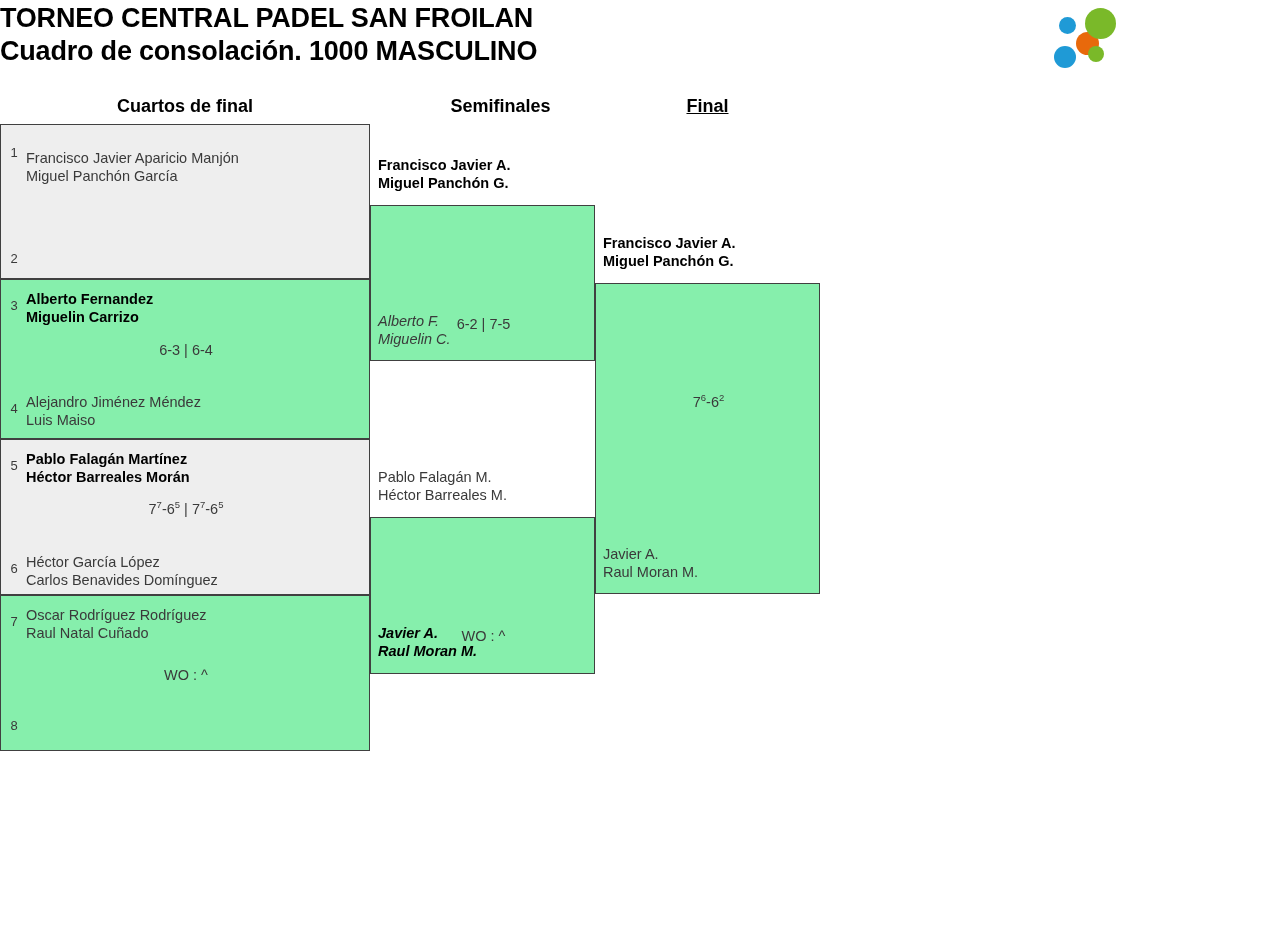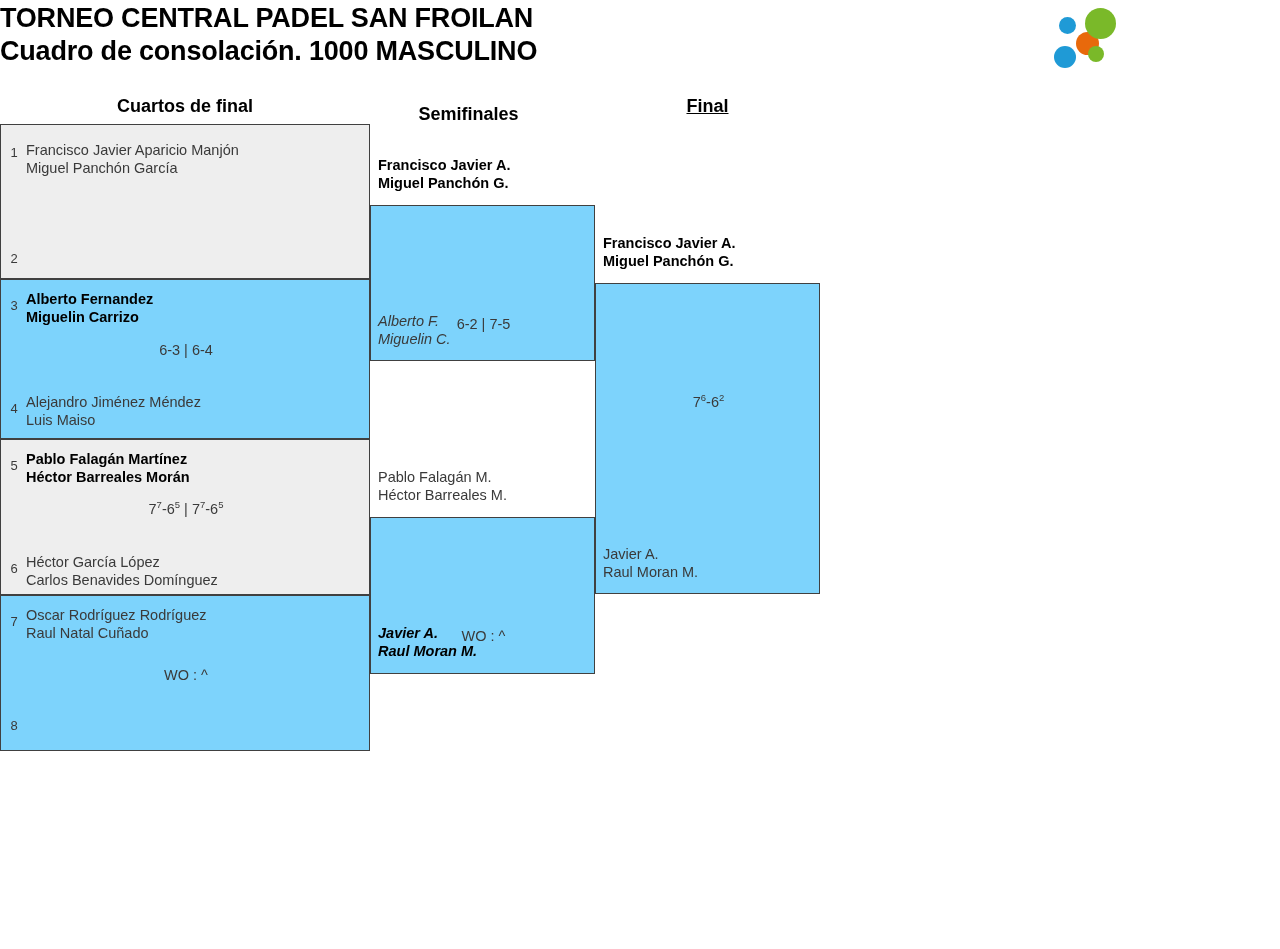--- a/index.html
+++ b/index.html
@@ -58,33 +58,33 @@
   
   .col-header {
     position: absolute;
     font-size: 18px;
     font-weight: 600;
     color: #000000;
     text-align: center;
     white-space: nowrap;
   }
   #col-header-qf { left: 0px;   top: 96px; width: 370px; }
-  #col-header-sf { left: 356px; top: 96px; width: 225px; margin-top: 8px; }
+  #col-header-sf { left: 388px; top: 96px; width: 225px; }
   #col-header-f  { left: 595px; top: 96px; width: 225px; text-decoration: underline; }
 
   
   #bracket {
     position: absolute; left: 0; top: 124px;
     width: 1280px; height: 680px;
   }
 
   .match {
     position: absolute;
     border: 1px solid #404040;
-    background: #7dd3fc;
+    background: #86efac;
   }
   .match.shaded { background: #eeeeee; }
 
   .seed {
     position: absolute;
     left: 6px;
     font-size: 13px;
     color: #3a3a3a;
     text-align: center;
     width: 14px;
@@ -118,21 +118,21 @@
 
   
   .qf { left: 0px; width: 370px; }
   #qf-1 { top: 0px;   height: 155px; }
   #qf-2 { top: 155px; height: 160px; }
   #qf-3 { top: 315px; height: 156px; }
   #qf-4 { top: 471px; height: 156px; }
 
   .qf .seed-top    { top: 20px; }
   .qf .seed-bottom { top: 126px; }
-  .qf .team-top    { top: 16px; }
+  .qf .team-top    { top: 24px; }
   .qf .score       { left: 25px; width: 320px; top: 230px; }
 
   
   .sf { left: 370px; width: 225px; }
   #sf-1 { top: 81px;  height: 156px; }
   #sf-2 { top: 393px; height: 157px; }
 
   .sf .team-top    { top: -50px; left: 7px; }
   .sf .team-bottom { top: 106px; left: 7px; font-style: italic; }
   .sf .score       { left: 0px; width: 225px; top: 110px; }

